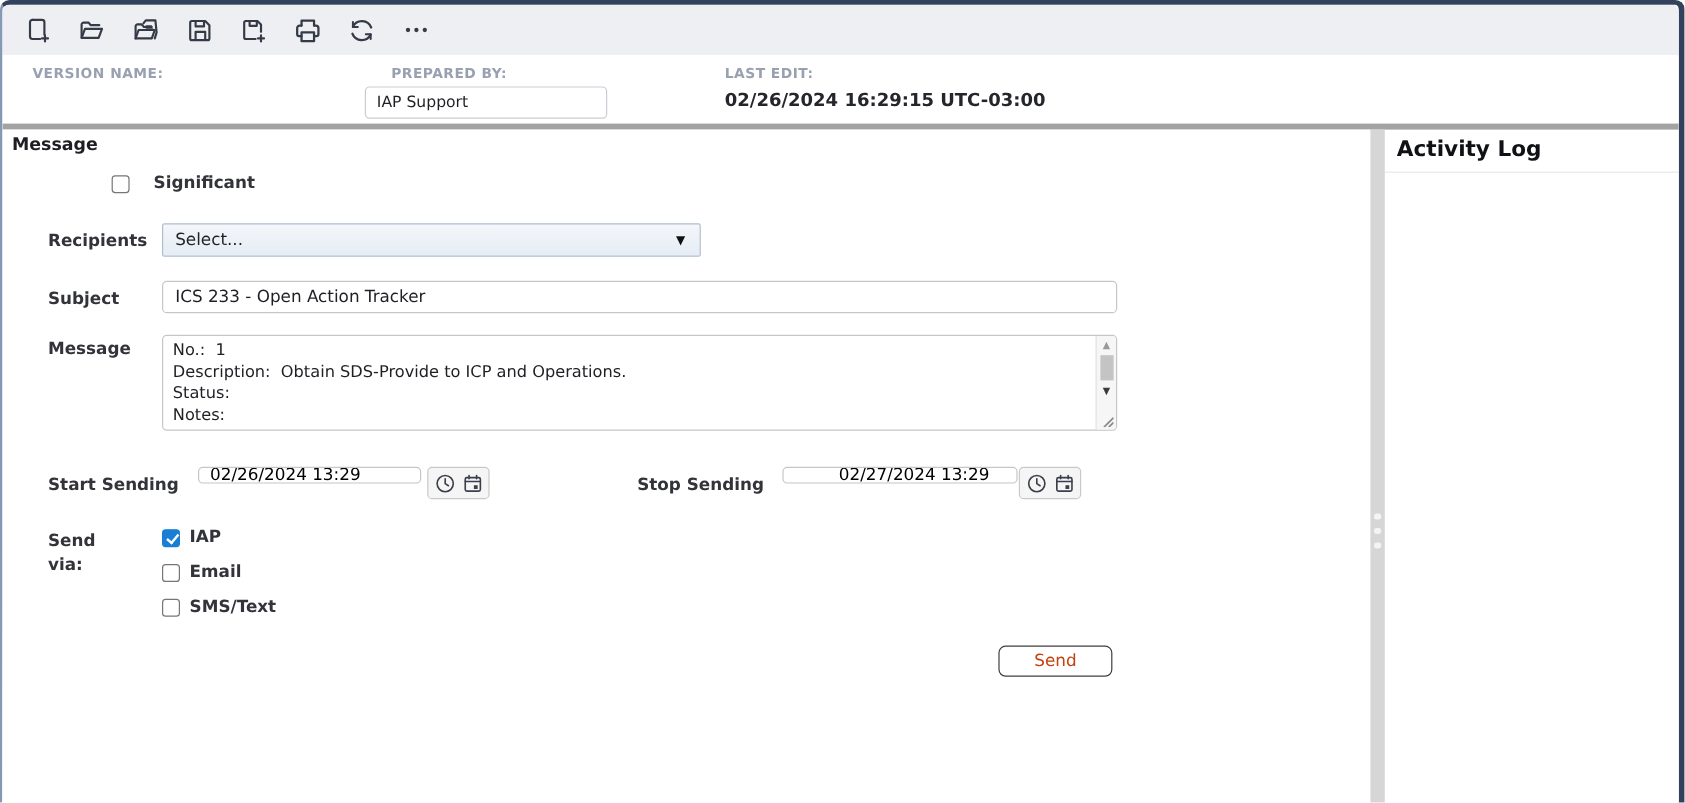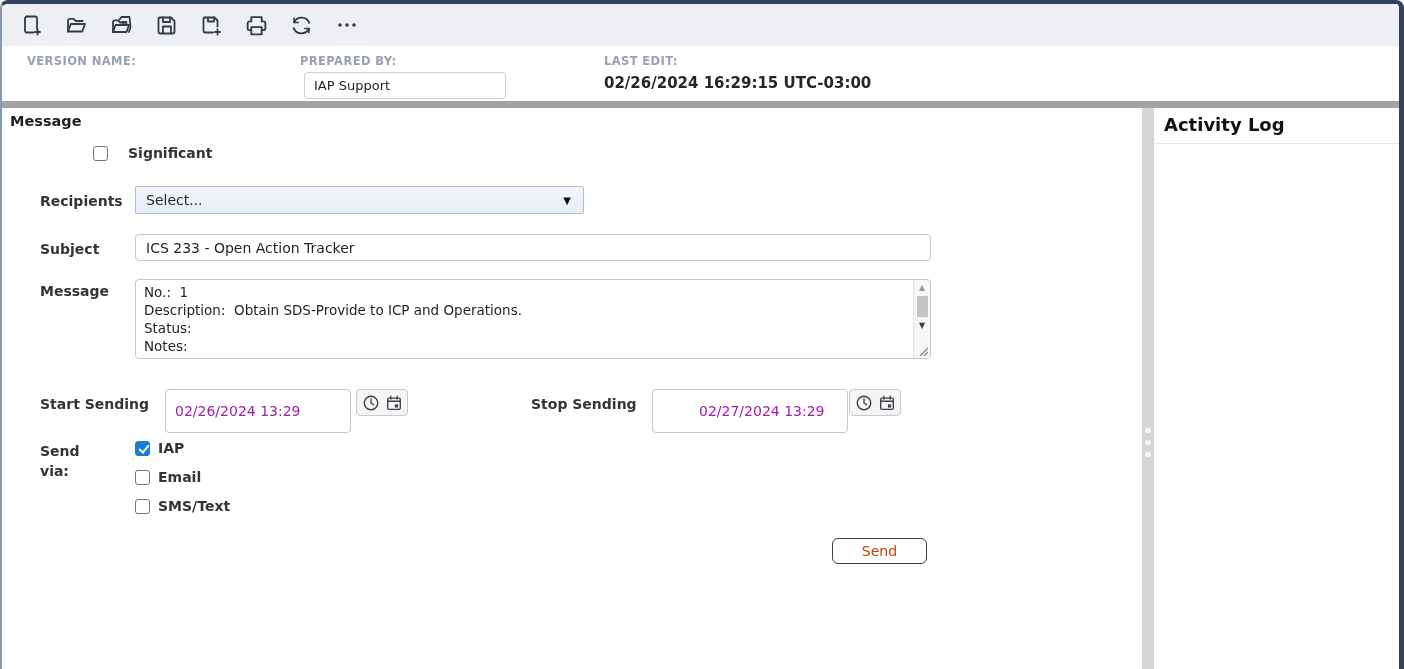--- a/index.html
+++ b/index.html
@@ -27,28 +27,28 @@
   .tb-btn {
     width: 33px; height: 33px; margin-right: 12px;
     display: flex; align-items: center; justify-content: center;
     cursor: pointer; border-radius: 4px;
   }
   .tb-btn svg { display:block; }
 
   
   .header {
     height: 62px; background: #fff; position: relative;
-    border-bottom: 7px solid #a3a3a3;
+    border-bottom: 5px solid #a3a3a3;
   }
   .hdr-label {
     position: absolute; top: 8px;
     color: #99a1b0; font-size: 11.5px; font-weight: bold; letter-spacing: .4px;
   }
   .hdr-version { left: 25px; }
-  .hdr-prepared { left: 298px; }
+  .hdr-prepared { left: 324px; }
   .hdr-lastedit { left: 602px; }
   .prepared-input {
     position: absolute; left: 302px; top: 26px;
     width: 202px; height: 27px;
     border: 1px solid #c9cdd4; border-radius: 4px;
     padding: 12px 9px; font-size: 13px; color: #1f1f24;
     font-family: inherit; background: #fff;
   }
   .lastedit-value {
     position: absolute; left: 602px; top: 28px;
@@ -112,23 +112,23 @@
   .sb-arrow.down { color:#3c3c3c; }
   .sb-thumb { width:11px; height:21px; margin:1px auto; background:#c4c4c4; }
   .sb-fill { flex:1 1 auto; }
   .resize-grip { height:14px; display:flex; align-items:flex-end; justify-content:flex-end; padding:0 2px 2px 0; background:#f6f6f6; }
 
   .lbl-start { position:absolute; left:38px; top:288px; }
   .start-input { left:163px; }
   .lbl-stop { position:absolute; left:529px; top:288px; }
   .stop-input { left:650px; }
   .dt-input {
-    position:absolute; top:281px; width:186px; height:44px;
+    position:absolute; top:281px; width:186px; height:14px;
     border:1px solid #c6c6c6; border-radius:4px;
-    padding:0 9px; font-size:14px; color:#a21caf; font-family:inherit; background:#fff;
+    padding:0 9px; font-size:14px; color:#000000; font-family:inherit; background:#fff;
   }
   .stop-input.dt-input { width:196px;padding-left:46px; }
   .icon-group {
     position:absolute; top:281px; height:27px;
     display:flex; align-items:center;
     border:1px solid #c9c9c9; border-radius:4px; background:#f5f5f5;
     padding:0 2px;
   }
   .ig-start { left:354px; }
   .ig-stop { left:847px; }

